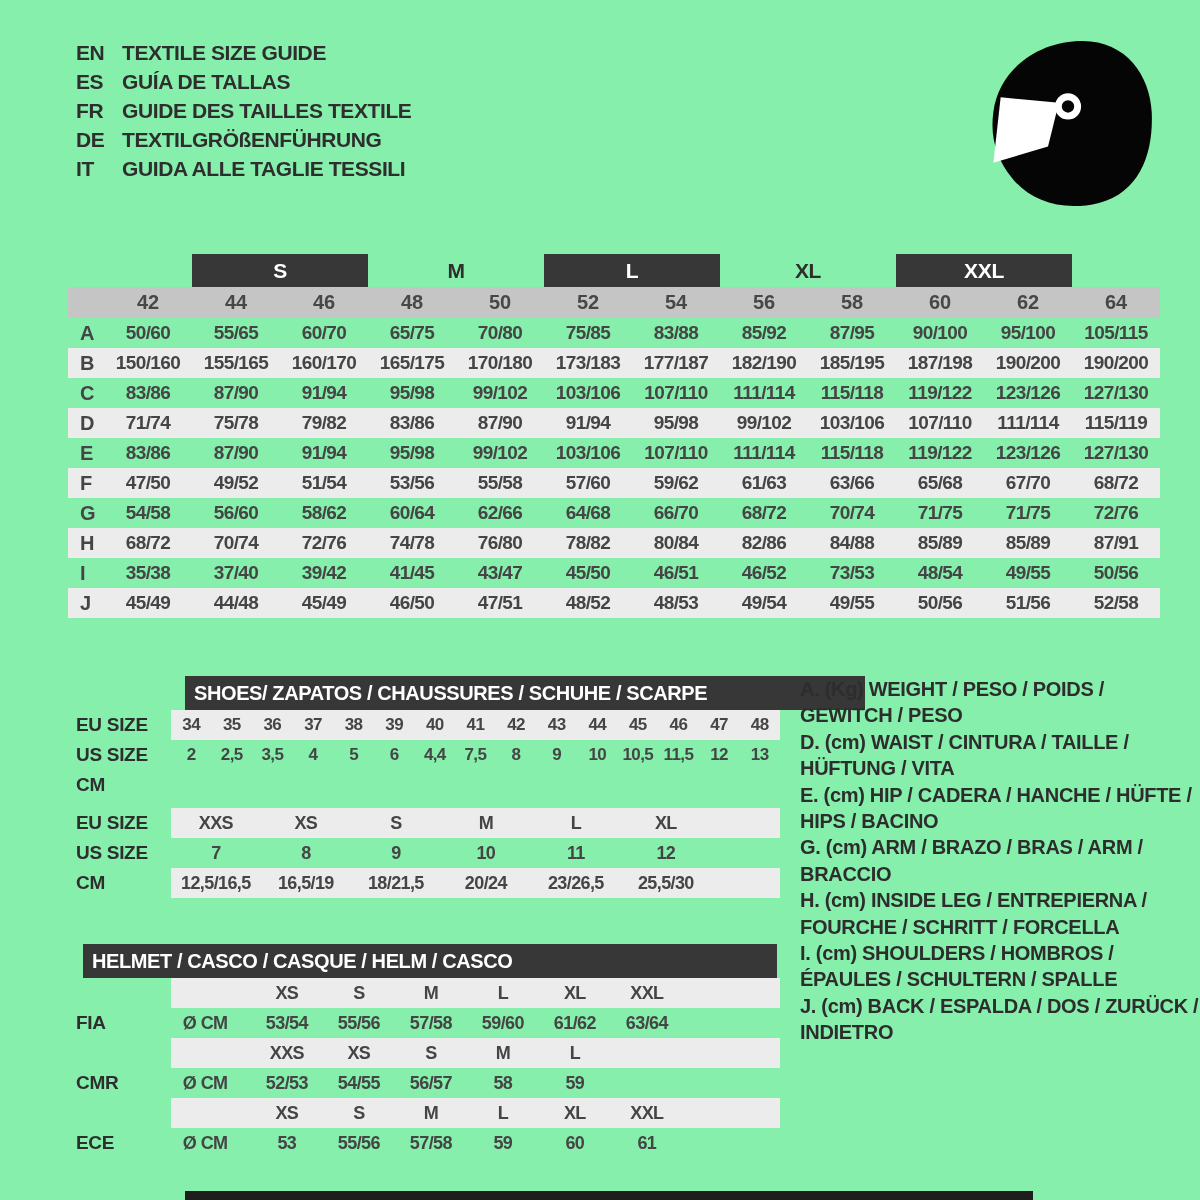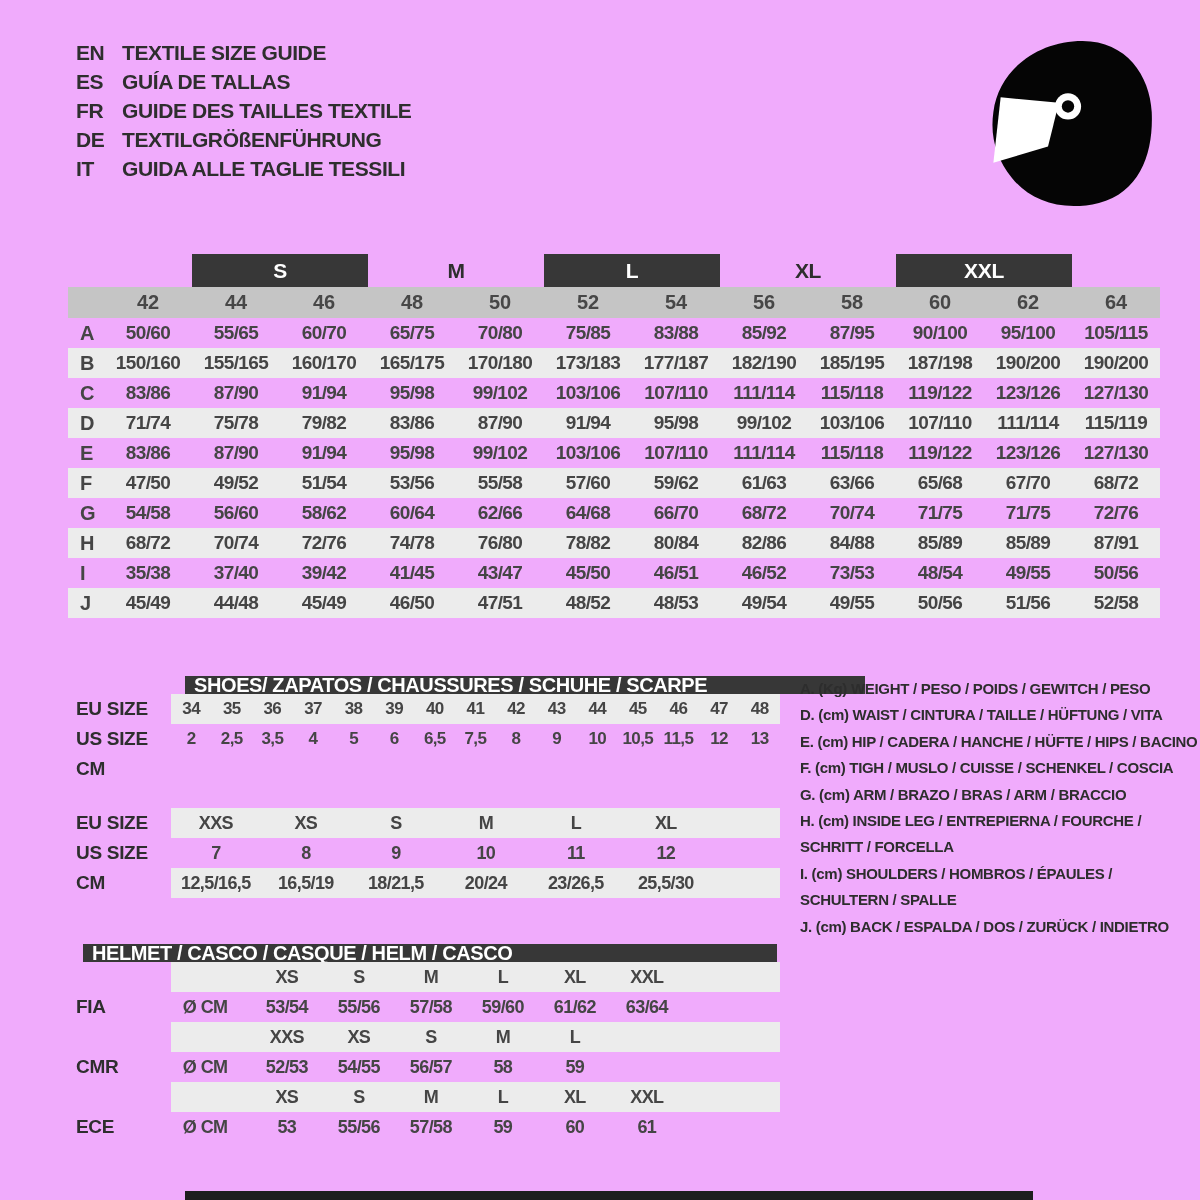--- a/index.html
+++ b/index.html
@@ -1,16 +1,16 @@
 <!DOCTYPE html>
 <html><head>
 <meta charset="utf-8">
 <style>
   html,body{margin:0;padding:0;background:#fff;}
-  .page{position:relative;width:1200px;height:1200px;background:#f0abfc;overflow:hidden;
+  .page{position:relative;width:1200px;height:1200px;background:#86efac;overflow:hidden;
         font-family:"Liberation Sans",sans-serif;color:#3c3c3c;font-weight:bold;}
 
   
   .lang{position:absolute;left:76px;top:38px;display:grid;grid-template-columns:46px auto;
         font-size:21px;line-height:29px;letter-spacing:-0.4px;color:#2e2e2e;}
 
   
   .helmet-wrap{position:absolute;left:972px;top:30px;width:192px;height:182px;}
 
   
@@ -23,35 +23,35 @@
   .sizes-row{background:#c5c5c5;height:31px;}
   .sizes-row .cell{font-size:20px;color:#474747;}
   .d-row{height:30px;}
   .d-row .cell{font-size:19px;letter-spacing:-0.6px;color:#454545;}
   .stripe{background:#ececec;}
   .cell{display:flex;align-items:center;justify-content:center;white-space:nowrap;}
   .cell.letter{justify-content:flex-start;padding-left:12px;font-size:20px;letter-spacing:0;}
 
   
   .sub{position:absolute;left:68px;width:712px;}
-  .sub-bar{margin-left:117px;height:18px;background:#373737;color:#fff;display:flex;align-items:center;
+  .sub-bar{margin-left:117px;height:34px;background:#373737;color:#fff;display:flex;align-items:center;
            padding-left:9px;font-size:20px;letter-spacing:-0.4px;box-sizing:border-box;white-space:nowrap;}
   .sub-row{display:flex;height:30px;}
   .sub-label{width:117px;display:flex;align-items:center;padding-left:8px;box-sizing:border-box;
              font-size:19px;letter-spacing:-0.3px;color:#2e2e2e;text-align:right;}
   .sub-grid{width:700px;display:grid;align-items:center;}
   .sub-grid .cell{font-size:18px;letter-spacing:-0.6px;color:#454545;}
   .g15{grid-template-columns:repeat(15,1fr);}
   .g15 .cell{font-size:17px;}
   .g6{grid-template-columns:repeat(6,90px) 1fr;}
   .g7{grid-template-columns:80px repeat(6,72px) 1fr;}
   .g7 .cell.pfx{justify-content:flex-start;padding-left:12px;}
 
   
-  .legend{position:absolute;left:800px;top:676px;width:400px;font-size:15px;line-height:26.4px;
+  .legend{position:absolute;left:800px;top:676px;width:400px;font-size:20px;line-height:26.4px;
           letter-spacing:-0.3px;color:#2d2d2d;}
   .legend-item{min-height:26px;}
 
   
   .bottom-bar{position:absolute;left:185px;top:1191px;width:848px;height:9px;background:#1e1e1e;}
 </style>
 </head>
 <body>
 
 <div class="page">
@@ -280,21 +280,21 @@
         </div>
         <div class="sub-row">
           <div class="sub-label">US SIZE</div>
           <div class="sub-grid g15">
             <div class="cell">2</div>
             <div class="cell">2,5</div>
             <div class="cell">3,5</div>
             <div class="cell">4</div>
             <div class="cell">5</div>
             <div class="cell">6</div>
-            <div class="cell">6,5</div>
+            <div class="cell">4,4</div>
             <div class="cell">7,5</div>
             <div class="cell">8</div>
             <div class="cell">9</div>
             <div class="cell">10</div>
             <div class="cell">10,5</div>
             <div class="cell">11,5</div>
             <div class="cell">12</div>
             <div class="cell">13</div>
           </div>
         </div>
@@ -417,21 +417,20 @@
             <div class="cell">61</div>
           </div>
         </div>
       </div>
   </div>
 
   <div class="legend" id="legend">
       <div class="legend-item">A. (Kg) WEIGHT / PESO / POIDS / GEWITCH / PESO</div>
       <div class="legend-item">D. (cm) WAIST / CINTURA / TAILLE / HÜFTUNG / VITA</div>
       <div class="legend-item">E. (cm) HIP / CADERA / HANCHE / HÜFTE / HIPS /  BACINO</div>
-      <div class="legend-item">F. (cm) TIGH / MUSLO / CUISSE / SCHENKEL / COSCIA</div>
       <div class="legend-item">G. (cm) ARM  / BRAZO / BRAS / ARM / BRACCIO</div>
       <div class="legend-item">H. (cm) INSIDE LEG / ENTREPIERNA / FOURCHE / SCHRITT / FORCELLA</div>
       <div class="legend-item">I.  (cm) SHOULDERS / HOMBROS / ÉPAULES / SCHULTERN / SPALLE</div>
       <div class="legend-item">J. (cm) BACK / ESPALDA / DOS / ZURÜCK / INDIETRO</div>
     </div>
 
   <div class="bottom-bar"></div>
 
 </div>
 

